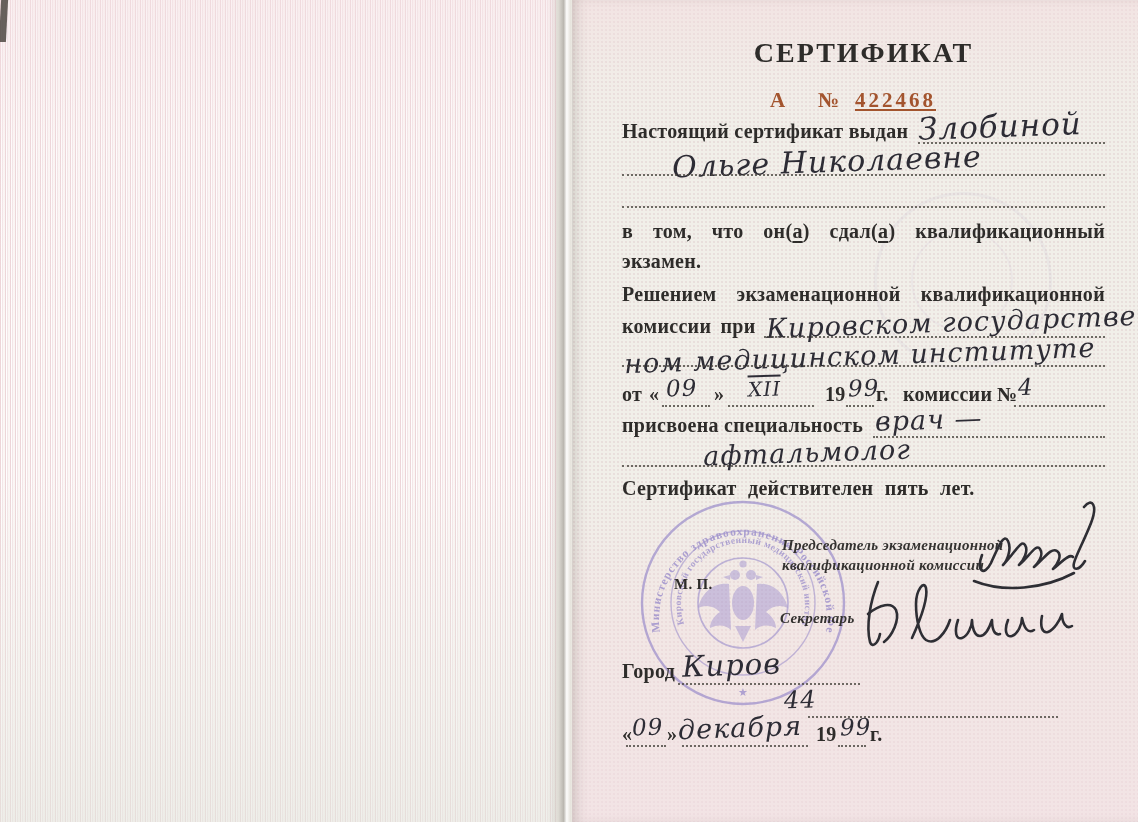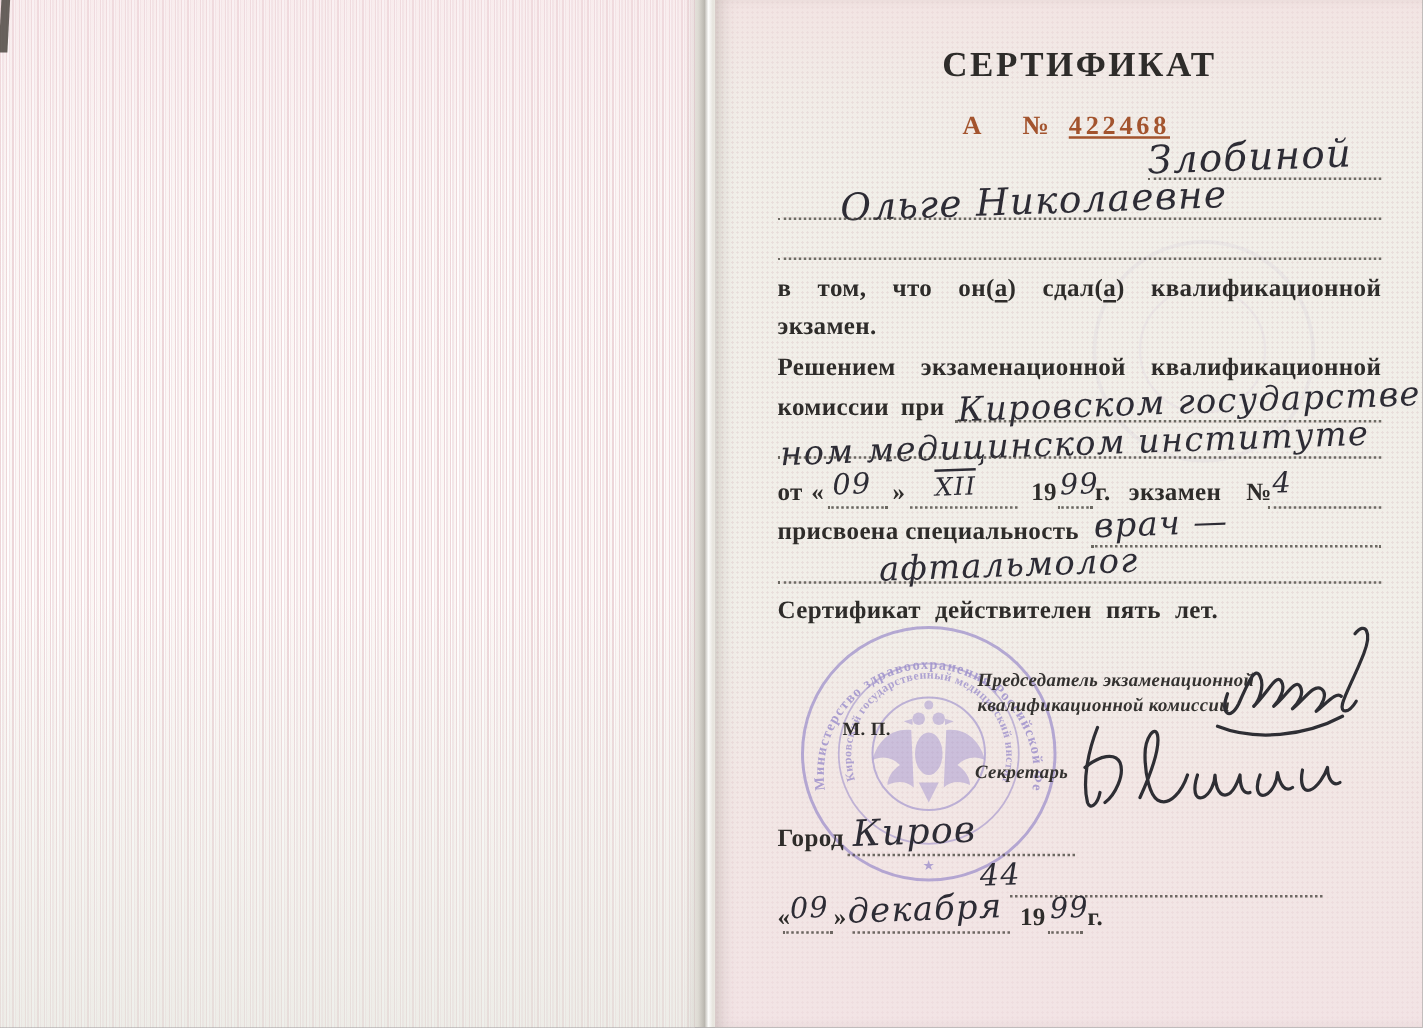--- a/index.html
+++ b/index.html
@@ -64,49 +64,50 @@
 
       <div class="abs bleed" style="left:252px;top:192px;width:172px;height:172px;border:3px solid rgba(145,125,185,.07);"></div>
       <div class="abs bleed" style="left:289px;top:229px;width:98px;height:98px;border:2px solid rgba(145,125,185,.06);"></div>
 
       <div class="abs printed title" style="left:0;top:37px;width:483px;">СЕРТИФИКАТ</div>
 
       <div class="abs printed serial" style="left:148px;top:88px;">А</div>
       <div class="abs printed serial" style="left:196px;top:88px;">№</div>
       <div class="abs printed serial" style="left:233px;top:88px;text-decoration:underline;">422468</div>
 
+      <div class="abs printed" style="left:0;top:120px;">Настоящий сертификат выдан</div>
       <div class="abs hand" style="left:296px;top:108px;font-size:31px;">Злобиной</div>
       <div class="abs dotted" style="left:296px;top:142px;width:187px;"></div>
 
       <div class="abs hand" style="left:40px;top:144px;width:330px;text-align:center;font-size:30px;">Ольге Николаевне</div>
       <div class="abs dotted" style="left:0;top:174px;width:483px;"></div>
       <div class="abs dotted" style="left:0;top:206px;width:483px;"></div>
 
-      <div class="abs printed jline" style="left:0;top:220px;width:483px;"><span>в том, что он(</span><span class="u">а</span><span>) сдал(</span><span class="u">а</span><span>) квалификационной</span></div>
+      <div class="abs printed jline" style="left:0;top:220px;width:483px;"><span>в том, что он(</span><span class="u">а</span><span>) сдал(</span><span class="u">а</span><span>) квалификационный</span></div>
       <div class="abs printed" style="left:0;top:250px;">экзамен.</div>
 
       <div class="abs printed jline" style="left:0;top:283px;width:483px;">Решением экзаменационной квалификационной</div>
       <div class="abs printed" style="left:0;top:315px;word-spacing:4px;">комиссии при</div>
       <div class="abs hand" style="left:144px;top:306px;font-size:27px;">Кировском государствен-</div>
       <div class="abs dotted" style="left:142px;top:336px;width:341px;"></div>
       <div class="abs hand" style="left:2px;top:340px;font-size:27px;">ном медицинском институте</div>
       <div class="abs dotted" style="left:0;top:365px;width:483px;"></div>
 
       <div class="abs printed" style="left:0;top:383px;">от</div>
       <div class="abs printed" style="left:27px;top:383px;">«</div>
       <div class="abs hand" style="left:44px;top:375px;font-size:23px;">09</div>
       <div class="abs dotted" style="left:40px;top:405px;width:48px;"></div>
       <div class="abs printed" style="left:92px;top:383px;">»</div>
       <div class="abs dotted" style="left:106px;top:405px;width:86px;"></div>
       <div class="abs hand" style="left:126px;top:377px;font-size:20px;text-decoration:overline;">XII</div>
       <div class="abs printed" style="left:203px;top:383px;">19</div>
       <div class="abs hand" style="left:226px;top:375px;font-size:23px;">99</div>
       <div class="abs dotted" style="left:224px;top:405px;width:28px;"></div>
       <div class="abs printed" style="left:254px;top:383px;">г.</div>
-      <div class="abs printed" style="left:281px;top:383px;">экзамен</div>
+      <div class="abs printed" style="left:281px;top:383px;">комиссии</div>
       <div class="abs printed" style="left:375px;top:383px;">№</div>
       <div class="abs hand" style="left:396px;top:374px;font-size:23px;">4</div>
       <div class="abs dotted" style="left:392px;top:405px;width:91px;"></div>
 
       <div class="abs printed" style="left:0;top:414px;">присвоена специальность</div>
       <div class="abs hand" style="left:253px;top:404px;font-size:27px;">врач —</div>
       <div class="abs dotted" style="left:251px;top:436px;width:232px;"></div>
       <div class="abs hand" style="left:55px;top:437px;width:260px;text-align:center;font-size:27px;">афтальмолог</div>
       <div class="abs dotted" style="left:0;top:465px;width:483px;"></div>
 

